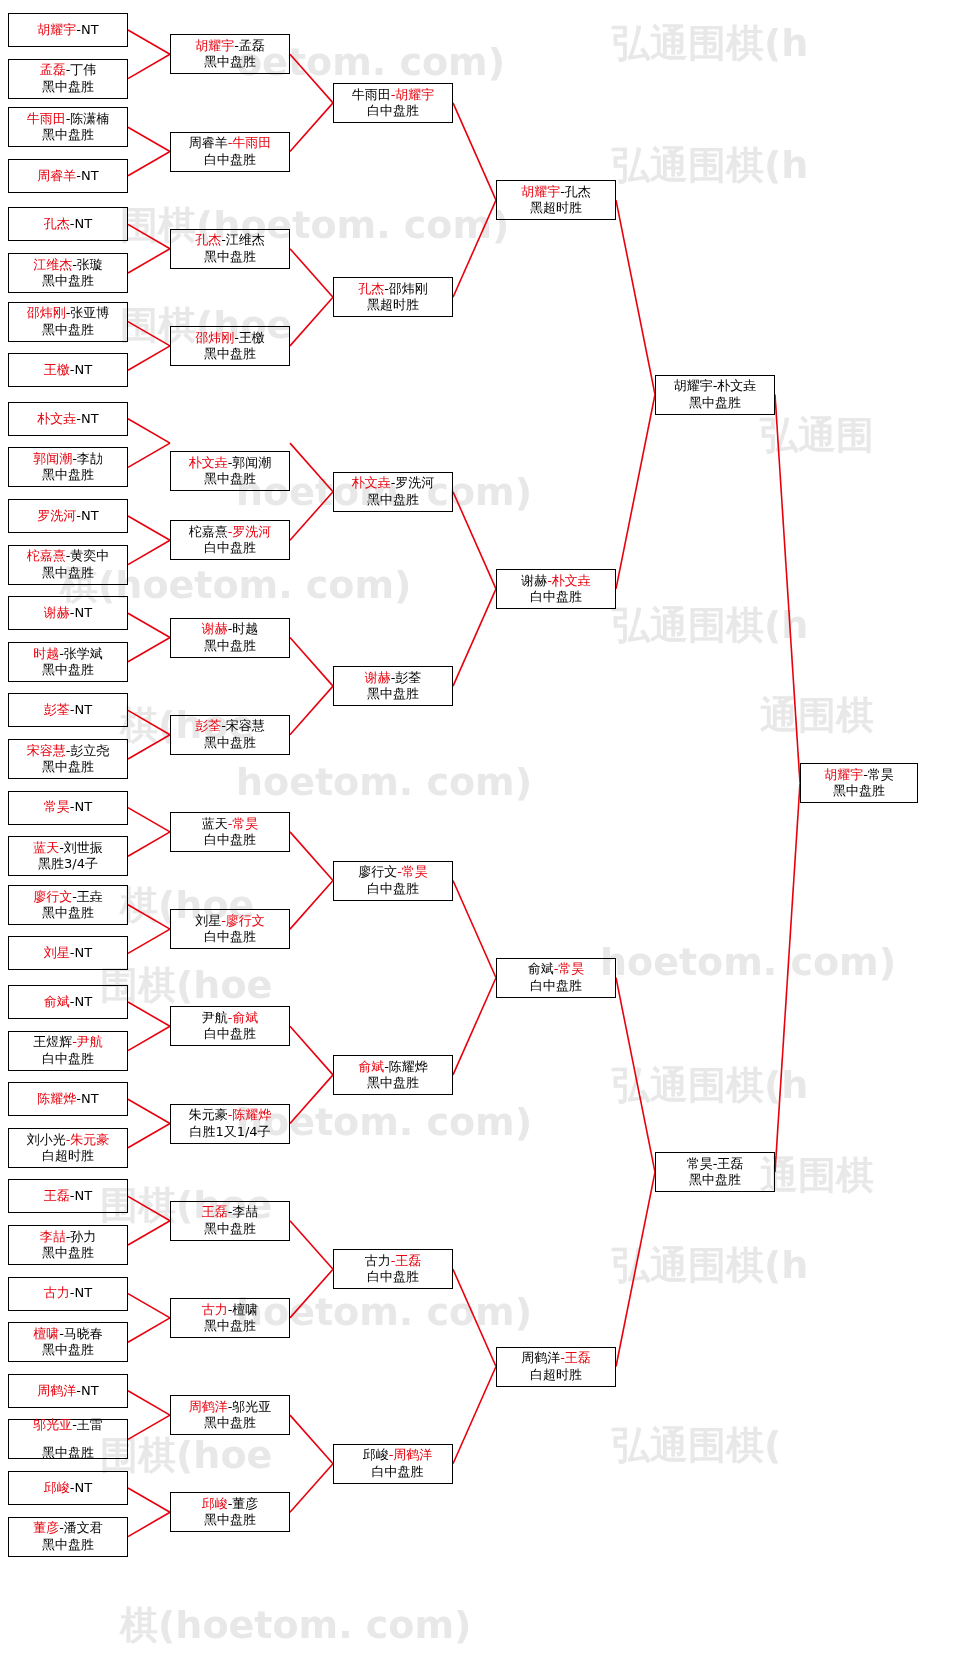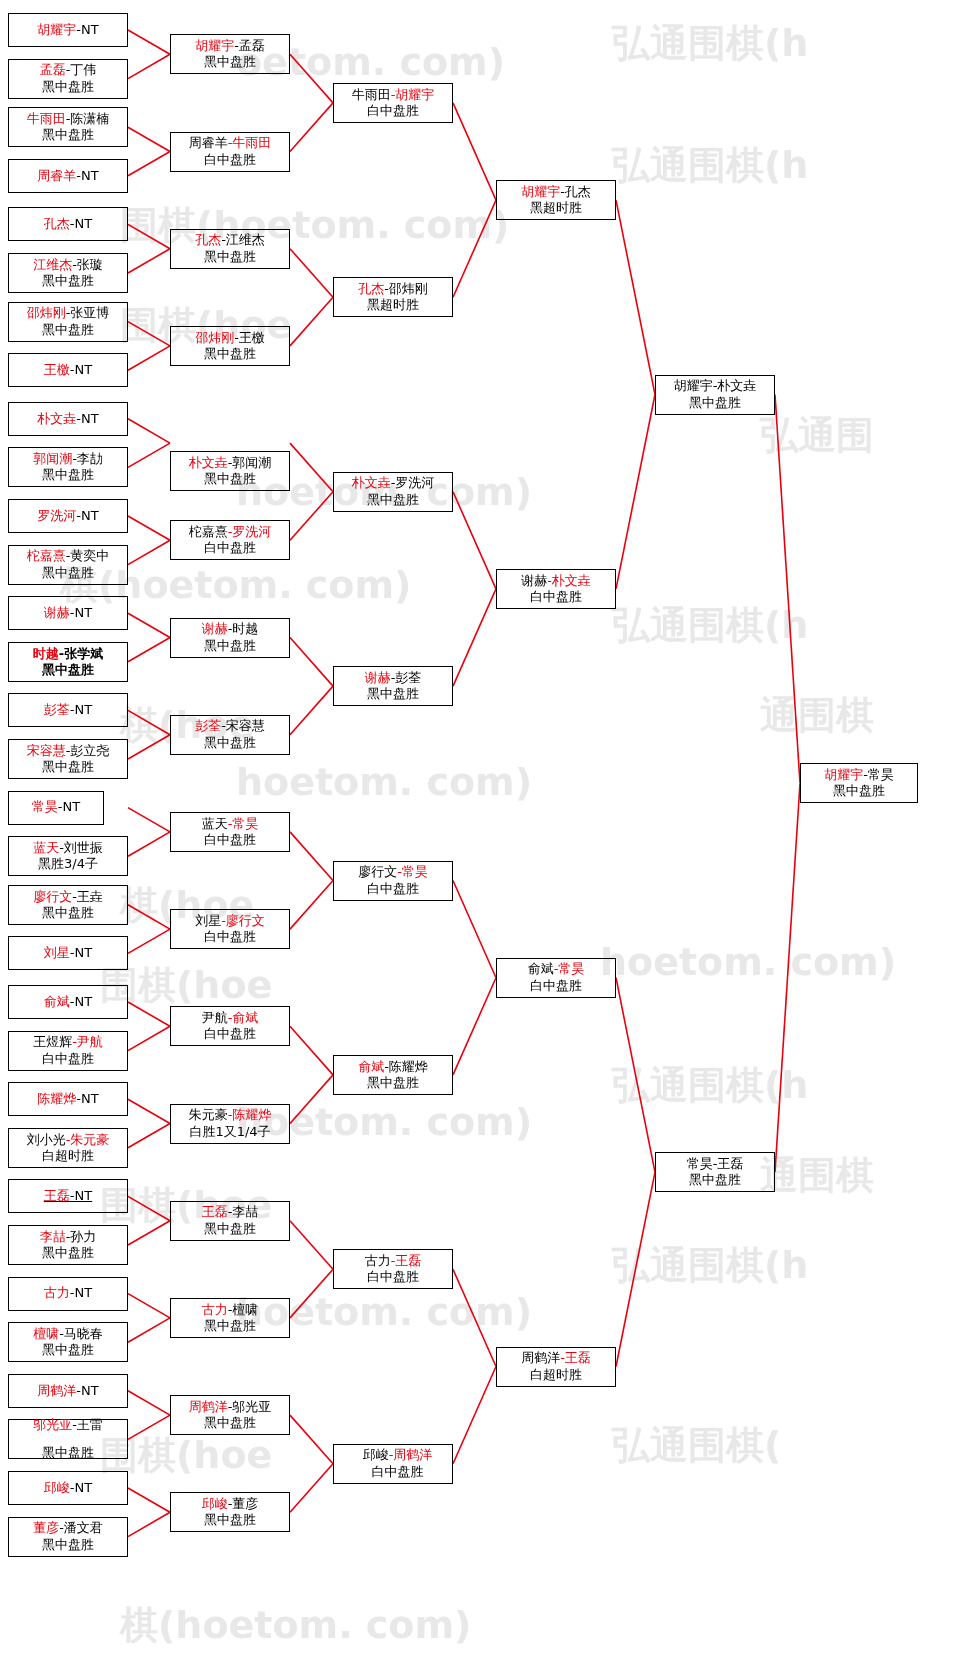--- a/index.html
+++ b/index.html
@@ -176,32 +176,32 @@
       <div class="box" style="left: 8px; width: 120px; top: 499px; height: 34px;">
         <div class="ln"><span class="red">罗洗河</span><span class="blk">-NT</span></div>
       </div>
       <div class="box" style="left: 8px; width: 120px; top: 544.6px; height: 40px;">
         <div class="ln"><span class="red">柁嘉熹</span><span class="blk">-黄奕中</span></div>
         <div class="ln"><span class="blk">黑中盘胜</span></div>
       </div>
       <div class="box" style="left: 8px; width: 120px; top: 596.2px; height: 34px;">
         <div class="ln"><span class="red">谢赫</span><span class="blk">-NT</span></div>
       </div>
-      <div class="box" style="left: 8px; width: 120px; top: 641.8px; height: 40px; font-weight: bold;">
+      <div class="box" style="left: 8px; width: 120px; top: 641.8px; height: 40px;">
         <div class="ln"><span class="red">时越</span><span class="blk">-张学斌</span></div>
         <div class="ln"><span class="blk">黑中盘胜</span></div>
       </div>
       <div class="box" style="left: 8px; width: 120px; top: 693.4px; height: 34px;">
         <div class="ln"><span class="red">彭荃</span><span class="blk">-NT</span></div>
       </div>
       <div class="box" style="left: 8px; width: 120px; top: 739px; height: 40px;">
         <div class="ln"><span class="red">宋容慧</span><span class="blk">-彭立尧</span></div>
         <div class="ln"><span class="blk">黑中盘胜</span></div>
       </div>
-      <div class="box" style="left: 8px; width: 96px; top: 790.6px; height: 34px;">
+      <div class="box" style="left: 8px; width: 120px; top: 790.6px; height: 34px;">
         <div class="ln"><span class="red">常昊</span><span class="blk">-NT</span></div>
       </div>
       <div class="box" style="left: 8px; width: 120px; top: 836.2px; height: 40px;">
         <div class="ln"><span class="red">蓝天</span><span class="blk">-刘世振</span></div>
         <div class="ln"><span class="blk">黑胜3/4子</span></div>
       </div>
       <div class="box" style="left: 8px; width: 120px; top: 884.8px; height: 40px;">
         <div class="ln"><span class="red">廖行文</span><span class="blk">-王垚</span></div>
         <div class="ln"><span class="blk">黑中盘胜</span></div>
       </div>
@@ -215,21 +215,21 @@
         <div class="ln"><span class="blk">王煜辉</span><span class="red">-尹航</span></div>
         <div class="ln"><span class="blk">白中盘胜</span></div>
       </div>
       <div class="box" style="left: 8px; width: 120px; top: 1082.2px; height: 34px;">
         <div class="ln"><span class="red">陈耀烨</span><span class="blk">-NT</span></div>
       </div>
       <div class="box" style="left: 8px; width: 120px; top: 1127.8px; height: 40px;">
         <div class="ln"><span class="blk">刘小光</span><span class="red">-朱元豪</span></div>
         <div class="ln"><span class="blk">白超时胜</span></div>
       </div>
-      <div class="box" style="left: 8px; width: 120px; top: 1179.4px; height: 34px; text-decoration: underline;">
+      <div class="box" style="left: 8px; width: 120px; top: 1179.4px; height: 34px;">
         <div class="ln"><span class="red">王磊</span><span class="blk">-NT</span></div>
       </div>
       <div class="box" style="left: 8px; width: 120px; top: 1225px; height: 40px;">
         <div class="ln"><span class="red">李喆</span><span class="blk">-孙力</span></div>
         <div class="ln"><span class="blk">黑中盘胜</span></div>
       </div>
       <div class="box" style="left: 8px; width: 120px; top: 1276.6px; height: 34px;">
         <div class="ln"><span class="red">古力</span><span class="blk">-NT</span></div>
       </div>
       <div class="box" style="left: 8px; width: 120px; top: 1322.2px; height: 40px;">

